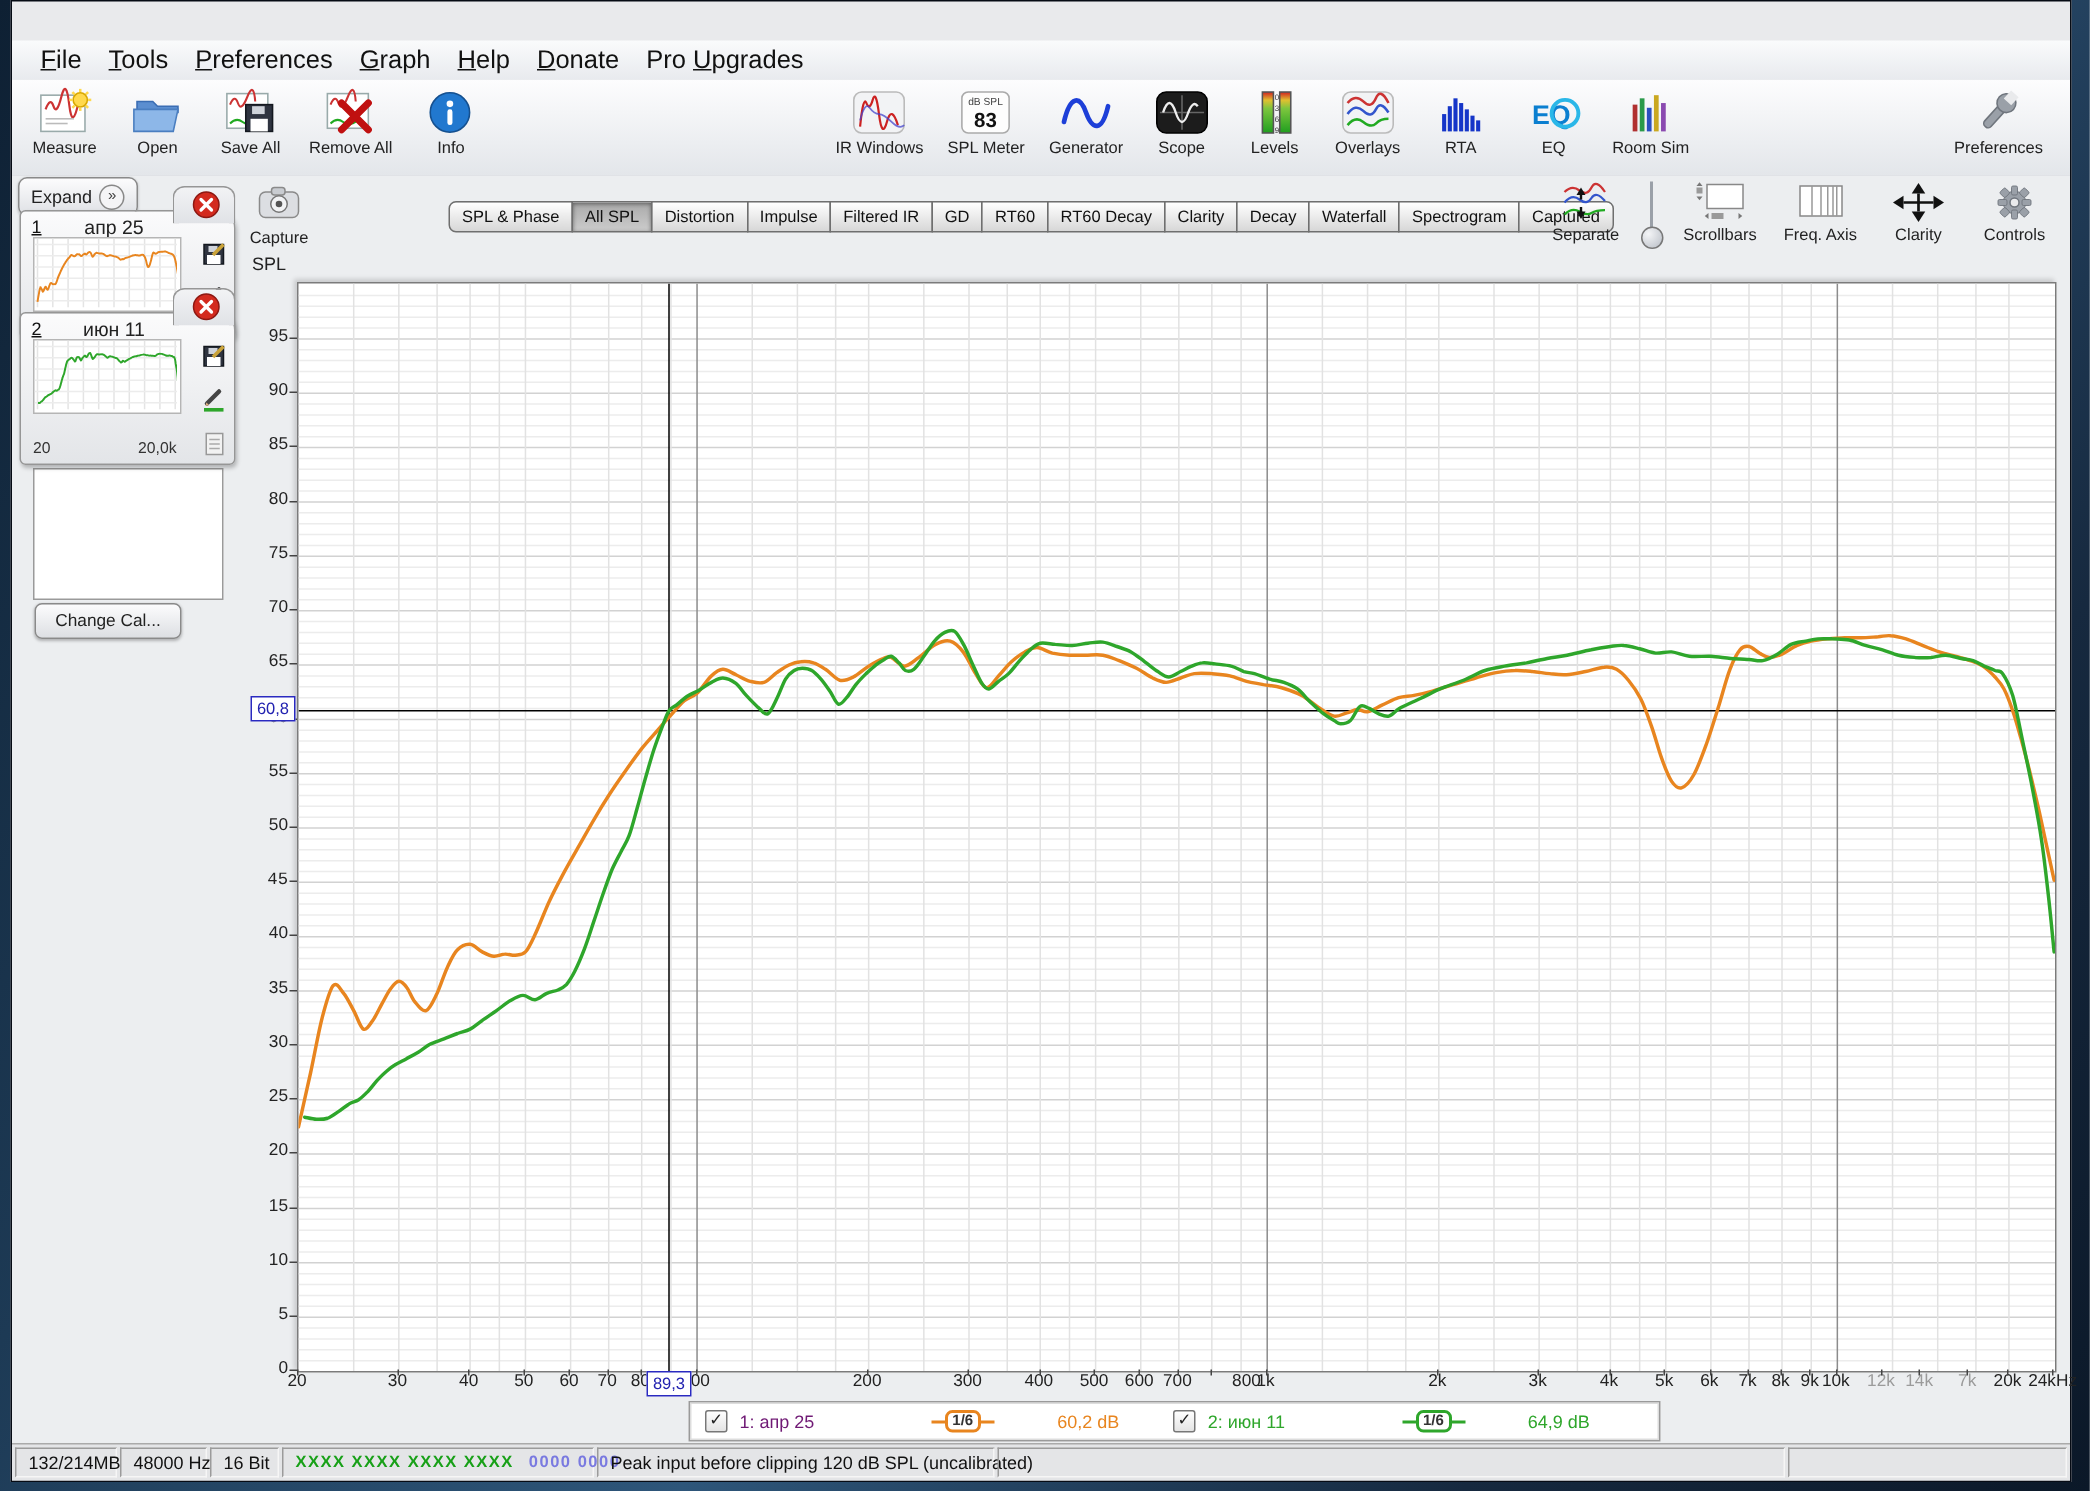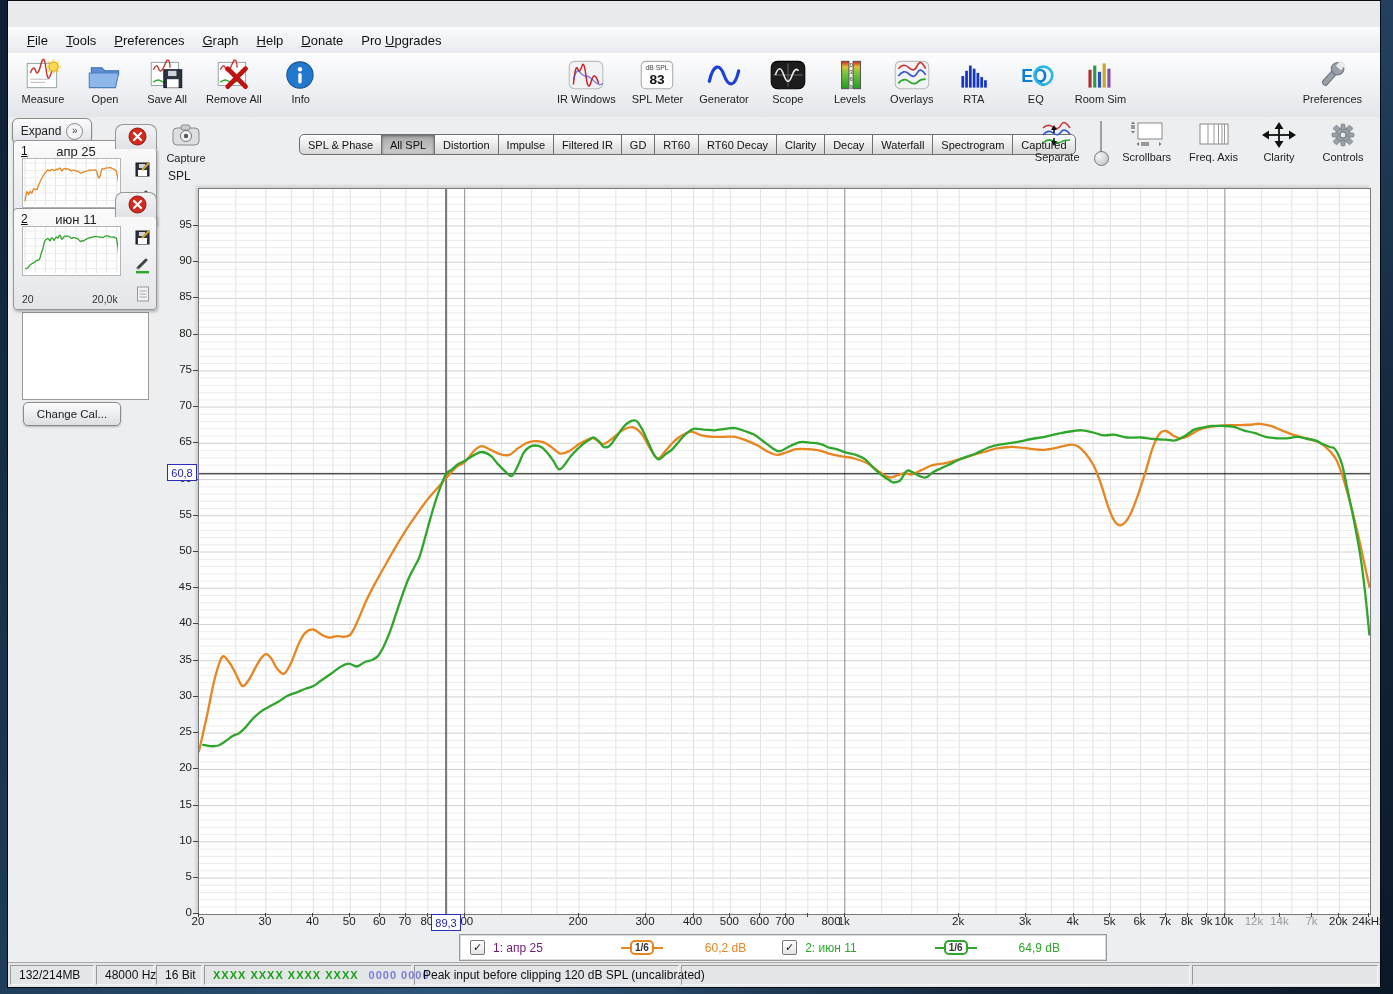--- a/index.html
+++ b/index.html
@@ -14,21 +14,21 @@
   .title-icon{width:20px;height:16px;margin:0 6px 0 6px;}
   .title-text{font-size:12px;font-weight:bold;text-shadow:0 1px 2px #000;}
   .winbtns{position:absolute;right:4px;top:2px;display:flex;gap:2px;}
   .winbtn{width:30px;height:20px;border:1px solid #000;border-radius:3px;
     background:linear-gradient(#4a5868,#1b2531 50%,#0d141d 52%,#1a2430);
     display:flex;align-items:center;justify-content:center;}
   .winbtn.close{width:42px;}
   
   .menubar{position:absolute;left:0;top:26px;right:0;height:26px;background:linear-gradient(#fafbfc,#e8eaee);
     border-bottom:1px solid #c6cad1;display:flex;align-items:center;padding-left:10px;}
-  .menu-item{font-size:13px;color:#111;padding:3px 9px;cursor:default;}
+  .menu-item{font-size:17px;color:#111;padding:3px 9px;cursor:default;}
   .menu-item u{text-decoration:underline;}
   
   .toolbar{position:absolute;left:0;top:52px;right:0;height:64px;
     background:linear-gradient(#fdfdfe,#e3e6ea);border-bottom:1px solid #c2c6cd;}
   .tb-group{position:absolute;display:flex;gap:8px;top:4px;}
   .tb-btn{display:flex;flex-direction:column;align-items:center;min-width:46px;padding:1px 4px;border-radius:4px;}
   .tb-btn svg{width:42px;height:34px;}
   .tb-label{font-size:11px;color:#222;white-space:nowrap;margin-top:1px;}
   
   .main{position:absolute;left:0;top:116px;right:0;bottom:25px;background:#eceef0;}
@@ -760,21 +760,21 @@
       <span class="lg-name" style="color: rgb(46, 166, 43);">2: июн 11</span>
       <span class="lg-badge" style="margin-left: 78px;">
         <span class="seg" style="background:#2ea62b"></span>
         <span class="box" style="border-color:#2ea62b">1/6</span>
         <span class="seg" style="background:#2ea62b"></span>
       </span>
       <span class="lg-val" style="color: rgb(46, 166, 43); margin-left: 42px;">64,9 dB</span>
     </div>
 
   <div class="statusbar">
-    <div class="scell" style="width:84px">132/214MB</div>
+    <div class="scell" style="width:68px">132/214MB</div>
     <div class="scell" style="width:58px">48000 Hz</div>
     <div class="scell" style="width:46px">16 Bit</div>
     <div class="scell" style="width:208px">
       <span class="ind-green">XXXX XXXX  XXXX XXXX</span>
       <span class="ind-blue">0000 0000</span>
     </div>
     <div class="scell" style="width:265px">Peak input before clipping 120 dB SPL (uncalibrated)</div>
     <div class="scell" style="flex:1"></div>
     <div class="scell" style="width:186px;margin-right:0"></div>
   </div>

